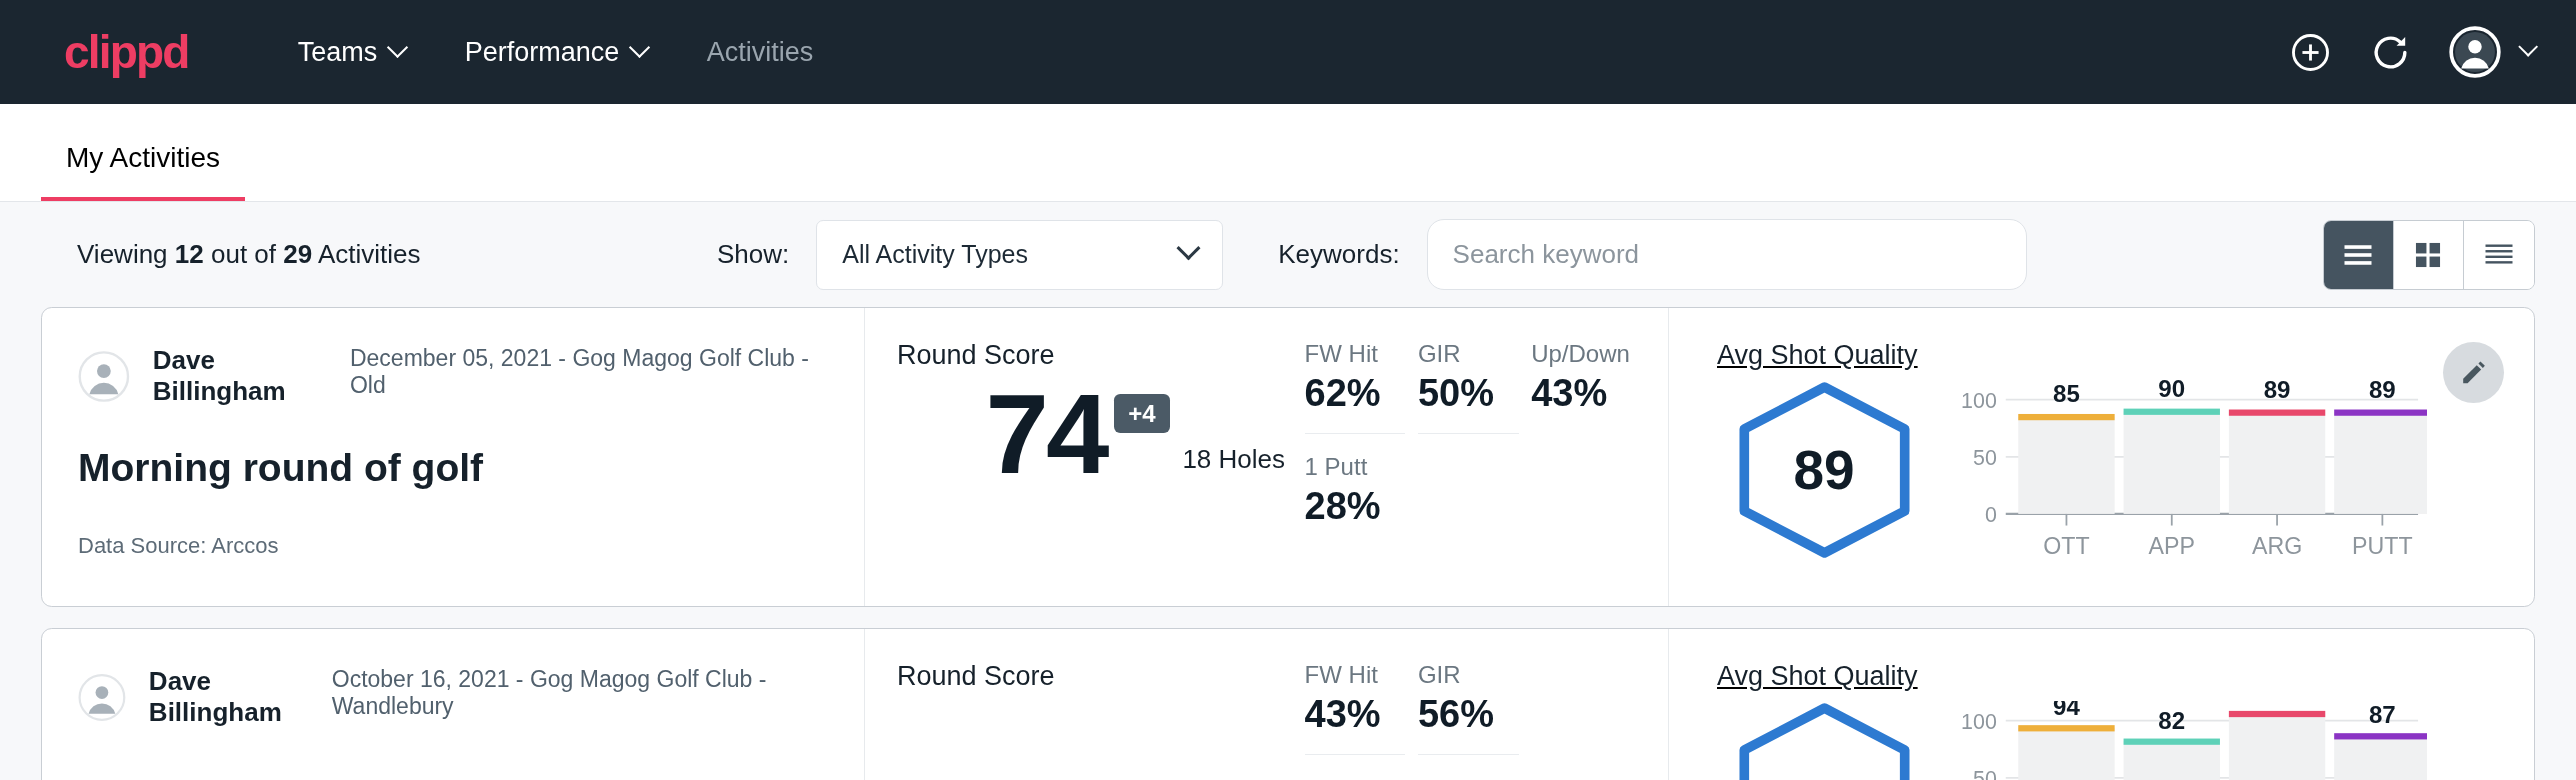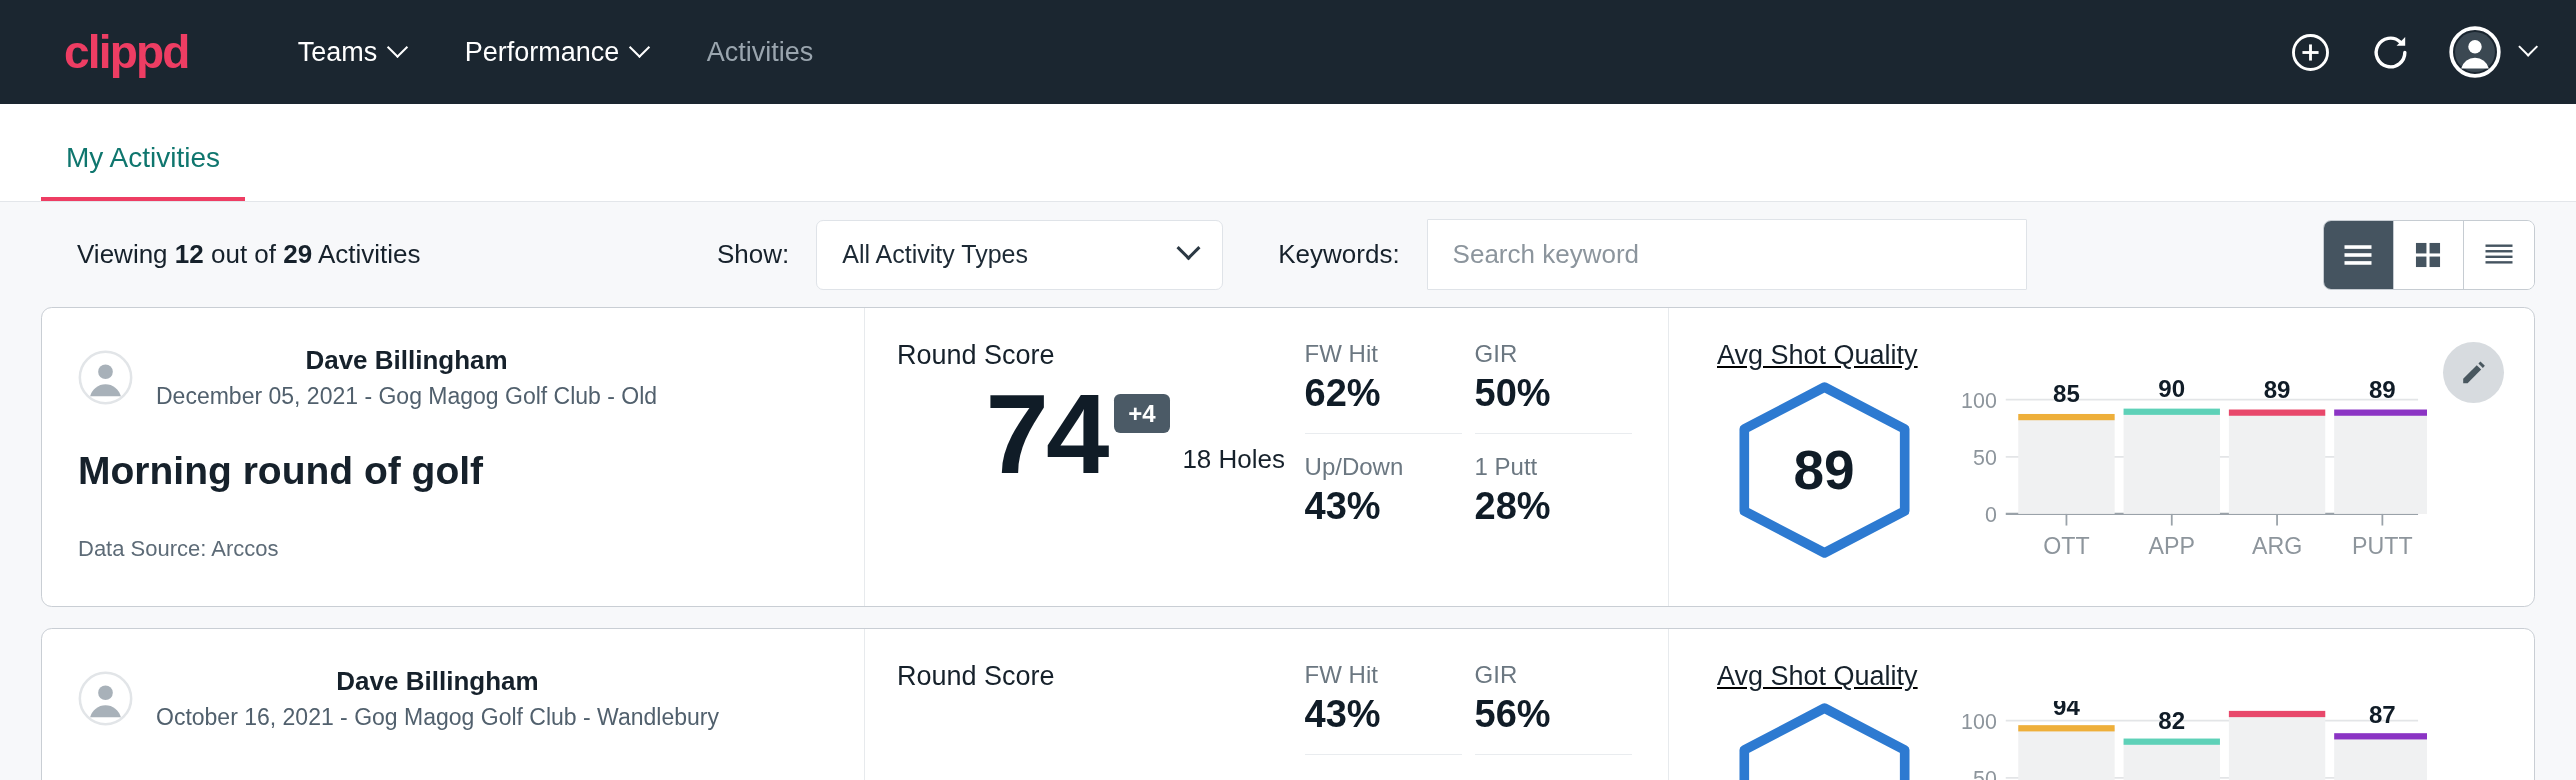--- a/index.html
+++ b/index.html
@@ -60,21 +60,21 @@
     align-items: flex-end;
     padding-left: 41px;
   }
   .tab {
     font-size: 28px;
     color: #3d4b57;
     padding: 0 25px 23px 25px;
     border-bottom: 4.5px solid transparent;
     cursor: pointer;
   }
-  .tab.active { border-bottom-color: #ee3d63; color: #0f766e; text-align: right; }
+  .tab.active { border-bottom-color: #ee3d63; color: #000000; text-align: right; }
 
   
   .filterbar {
     height: 105px;
     display: flex;
     align-items: center;
     padding: 0 41px;
     background: #f7f8fa;
   }
   .viewing {
@@ -107,21 +107,21 @@
     border-right: 3.6px solid #2b3843;
     border-bottom: 3.6px solid #2b3843;
     transform: rotate(45deg) translate(-4.5px,-4.5px);
   }
   .kw-label { margin-left: 55px; }
   .search {
     margin-left: 27px;
     width: 600px; height: 71px;
     background: #fff;
     border: 0.9px solid #dfe3e8;
-    border-radius: 1px;
+    border-radius: 17px;
     display: flex; align-items: center;
     padding: 0 25px;
     font-size: 26px; color: #8c959d;
     cursor: text;
   }
   .viewtoggle {
     margin-left: auto;
     display: flex;
     border: 0.9px solid #c6ccd2;
     border-radius: 8px;
@@ -148,21 +148,21 @@
     display: flex;
     position: relative;
     margin-bottom: 21.4px;
   }
   .col-info {
     width: 823px;
     padding: 37px 43px 0 36px;
     border-right: 0.9px solid #e7eaed;
   }
   .person { display: flex; align-items: center; gap: 23px; }
-  .person-txt { display: flex; flex-direction: column; gap: 7.1px; align-items: center; }
+  .person-txt { display: flex; flex-direction: row; gap: 7.1px; }
   .pname { font-size: 26px; font-weight: 700; color: #16212b; }
   .pmeta { font-size: 23px; color: #51606d; }
   .ctitle { font-size: 39px; font-weight: 700; color: #16212b; margin-top: 39px; }
   .csource { font-size: 22px; color: #5d6b77; margin-top: 43px; }
 
   .col-score {
     width: 420px;
     padding: 32px 0 0 32px;
   }
   .sect-title { font-size: 27px; color: #16212b; }
@@ -183,21 +183,21 @@
     padding: 5.4px 14.3px;
     align-self: flex-start;
     margin: 18px 0 0 7.1px;
   }
   .holes { font-size: 26px; color: #16212b; margin: 0 0 18px 12.5px; }
 
   .col-stats {
     width: 384px;
     padding: 32px 36px 0 19.6px;
     display: grid;
-    grid-template-columns: 1fr 1fr;
+    grid-template-columns: 1fr 1fr 1fr;
     grid-template-rows: auto auto;
     column-gap: 12.5px;
     align-content: start;
     border-right: 0.9px solid #e7eaed;
   }
   .stat { padding-bottom: 18px; }
   .stat.top { border-bottom: 0.9px solid #e9ecef; margin-bottom: 19.6px; }
   .stat-lbl { font-size: 24px; color: #6b7781; }
   .stat-val { font-size: 38px; font-weight: 700; color: #101c27; margin-top: 3.6px; }
 

